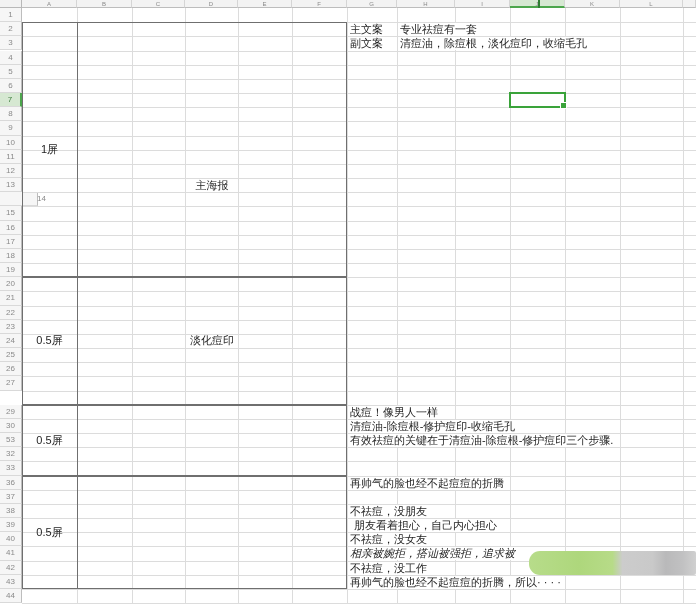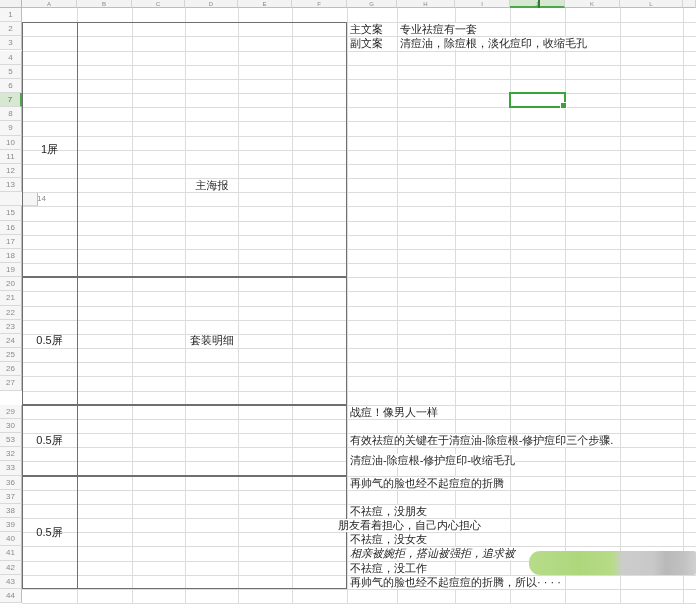--- a/index.html
+++ b/index.html
@@ -151,41 +151,41 @@
       <div class="gl-h" style="top: 603.14px; left: 22px; width: 674px;"></div>
       <div class="block" style="left: 22px; top: 22.17px; width: 325px; height: 255.06px;">
         <div class="divider" style="left: 54px;"></div>
       </div>
       <div class="mlabel" style="left: 22px; top: 22.17px; width: 55px; height: 255.06px;">1屏</div>
       <div class="mlabel" style="left: 77px; top: 22.17px; width: 270px; height: 255.06px; margin-top: 36px;">主海报</div>
       <div class="block" style="left: 22px; top: 277.23px; width: 325px; height: 127.53px;">
         <div class="divider" style="left: 54px;"></div>
       </div>
       <div class="mlabel" style="left: 22px; top: 277.23px; width: 55px; height: 127.53px;">0.5屏</div>
-      <div class="mlabel" style="left: 77px; top: 277.23px; width: 270px; height: 127.53px;">套装明细</div>
+      <div class="mlabel" style="left: 77px; top: 277.23px; width: 270px; height: 127.53px;">淡化痘印</div>
       <div class="block" style="left: 22px; top: 404.76px; width: 325px; height: 70.85px;">
         <div class="divider" style="left: 54px;"></div>
       </div>
       <div class="mlabel" style="left: 22px; top: 404.76px; width: 55px; height: 70.85px;">0.5屏</div>
       <div class="mlabel" style="left: 77px; top: 404.76px; width: 270px; height: 70.85px;"></div>
       <div class="block" style="left: 22px; top: 475.61px; width: 325px; height: 113.36px;">
         <div class="divider" style="left: 54px;"></div>
       </div>
       <div class="mlabel" style="left: 22px; top: 475.61px; width: 55px; height: 113.36px;">0.5屏</div>
       <div class="mlabel" style="left: 77px; top: 475.61px; width: 270px; height: 113.36px;"></div>
       <div class="cell" style="left: 348px; top: 23.17px;">主文案</div>
       <div class="cell" style="left: 398px; top: 23.17px;">专业祛痘有一套</div>
       <div class="cell" style="left: 348px; top: 37.34px;">副文案</div>
       <div class="cell" style="left: 398px; top: 37.34px;">清痘油，除痘根，淡化痘印，收缩毛孔</div>
       <div class="cell" style="left: 348px; top: 405.76px;">战痘！像男人一样</div>
-      <div class="cell" style="left: 348px; top: 419.93px; margin-top: 34px;">清痘油-除痘根-修护痘印-收缩毛孔</div>
+      <div class="cell" style="left: 348px; top: 419.93px;">清痘油-除痘根-修护痘印-收缩毛孔</div>
       <div class="cell" style="left: 348px; top: 434.1px;">有效祛痘的关键在于清痘油-除痘根-修护痘印三个步骤.</div>
       <div class="cell" style="left: 348px; top: 476.61px;">再帅气的脸也经不起痘痘的折腾</div>
       <div class="cell" style="left: 348px; top: 504.95px;">不祛痘，没朋友</div>
-      <div class="cell" style="left: 336px; top: 519.12px;">朋友看着担心，自己内心担心</div>
+      <div class="cell" style="left: 352px; top: 519.12px;">朋友看着担心，自己内心担心</div>
       <div class="cell" style="left: 348px; top: 533.29px;">不祛痘，没女友</div>
       <div class="cell" style="left: 348px; top: 547.46px; font-style: italic;">相亲被婉拒，搭讪被强拒，追求被</div>
       <div class="cell" style="left: 348px; top: 561.63px;">不祛痘，没工作</div>
       <div class="cell" style="left: 348px; top: 575.8px;">再帅气的脸也经不起痘痘的折腾，所以· · · ·</div>
       <div class="selcell" style="left: 509px; top: 92.02px; width: 57px; height: 16.17px;">
         <div class="handle"></div>
       </div>
     </div>
   <div class="wm-pill"></div>
 </div>

